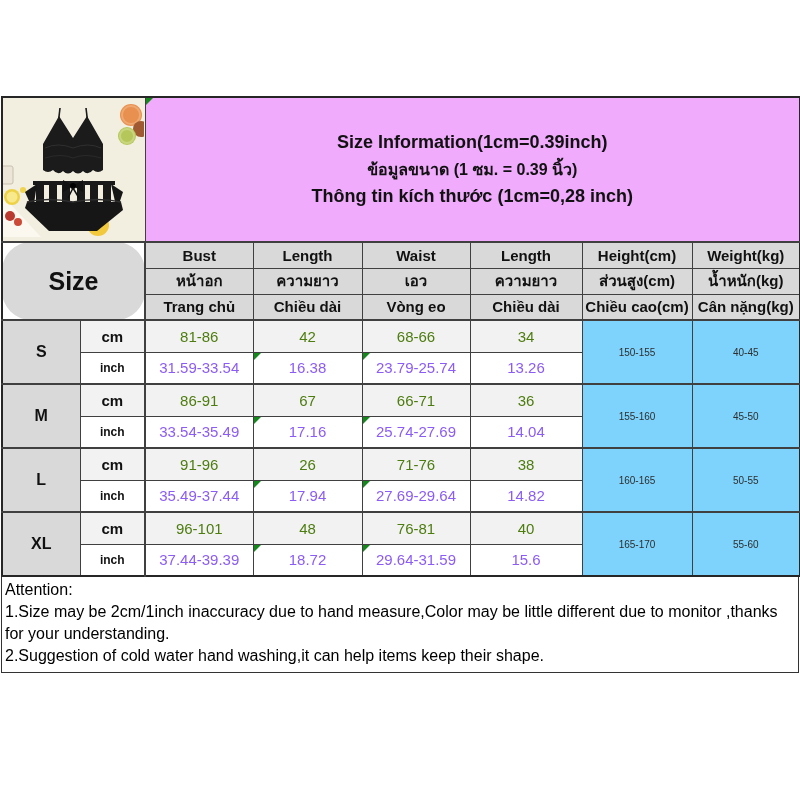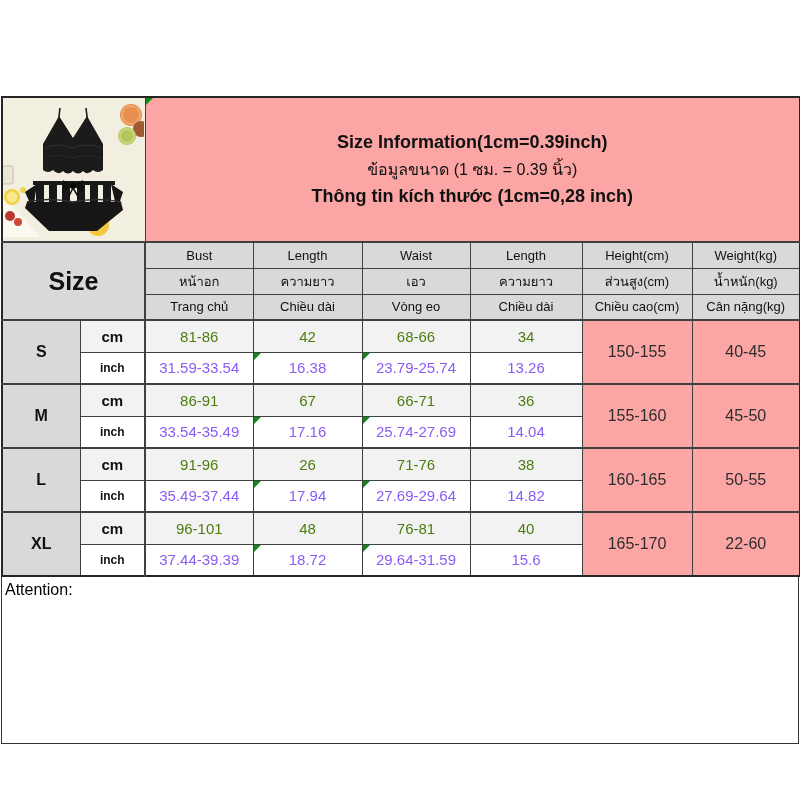--- a/index.html
+++ b/index.html
@@ -20,41 +20,41 @@
     padding:0;overflow:hidden;white-space:nowrap;
     position:relative;
   }
   tr.row-top{height:141px;}
   tr.row-hdr{height:26px;}
   tr.row-data{height:32px;}
   .bt2{border-top-width:2px !important;}
   .bl2{border-left-width:2px !important;}
 
   .img-cell{background:#f2eee0;padding:0;}
-  .title-cell{background:#fca5a5;}
+  .title-cell{background:#f0abfc;}
   .title-l1,.title-l3{font-size:18px;font-weight:bold;line-height:27px;}
-  .title-l2{font-size:16px;font-weight:normal;line-height:27px;}
-
-  .size-cell{background:#d9d9d9;font-size:25px;font-weight:bold;}
-  .hdr{background:#d9d9d9;font-weight:normal;font-size:13px;}
+  .title-l2{font-size:16px;font-weight:bold;line-height:27px;}
+
+  .size-cell{background:#d9d9d9;font-size:25px;font-weight:bold;border-radius:29px;}
+  .hdr{background:#d9d9d9;font-weight:bold;font-size:15px;}
   .letter-cell{background:#d9d9d9;font-weight:bold;font-size:16px;}
   .unit-cm{background:#f2f2f2;font-weight:bold;font-size:15px;margin-left:32px;}
   .unit-inch{background:#ffffff;font-weight:bold;font-size:12px;}
   .d-cm{background:#f2f2f2;font-size:15px;color:#4d7c0f;}
   .d-inch{background:#ffffff;font-size:15px;color:#8b5cf6;}
-  .d-merged{background:#fca5a5;font-size:16px;color:#2e2e2e;}
+  .d-merged{background:#7dd3fc;font-size:10px;color:#2e2e2e;}
 
   .flag{
     position:absolute;top:0;left:0;width:0;height:0;
     border-top:7px solid #15881c;border-right:7px solid transparent;
     display:block;
   }
 
   .attention{
-    width:798px;margin-left:1px;height:167px;box-sizing:border-box;
+    width:798px;margin-left:1px;height:96px;box-sizing:border-box;
     border:1px solid #333;border-top:none;
     padding:2px 3px;text-align:left;
     font-size:16px;line-height:22px;color:#000;
   }
   .attention div{white-space:normal;}
 </style>
 </head>
 <body>
 
 <div class="sheet">
@@ -207,29 +207,31 @@
     </tr>
 
     <tr class="row-data">
       <td class="letter-cell bt2" rowspan="2">XL</td>
       <td class="unit-cm bt2">cm</td>
       <td class="d-cm bt2 bl2">96-101</td>
       <td class="d-cm bt2">48</td>
       <td class="d-cm bt2">76-81</td>
       <td class="d-cm bt2">40</td>
       <td class="d-merged bt2" rowspan="2">165-170</td>
-      <td class="d-merged bt2" rowspan="2">22-60</td>
+      <td class="d-merged bt2" rowspan="2">55-60</td>
     </tr>
     <tr class="row-data">
       <td class="unit-inch">inch</td>
       <td class="d-inch bl2">37.44-39.39</td>
       <td class="d-inch"><i class="flag"></i><span>18.72</span></td>
       <td class="d-inch"><i class="flag"></i><span>29.64-31.59</span></td>
       <td class="d-inch">15.6</td>
     </tr>
   </tbody>
     </table>
 
   <div class="attention">
     <div>Attention:</div>
+    <div>1.Size may be 2cm/1inch inaccuracy due to hand measure,Color may be little different due to monitor ,thanks for your understanding.</div>
+    <div>2.Suggestion of cold water hand washing,it can help items keep their shape.</div>
   </div>
 
 </div>
 
 </body></html>

